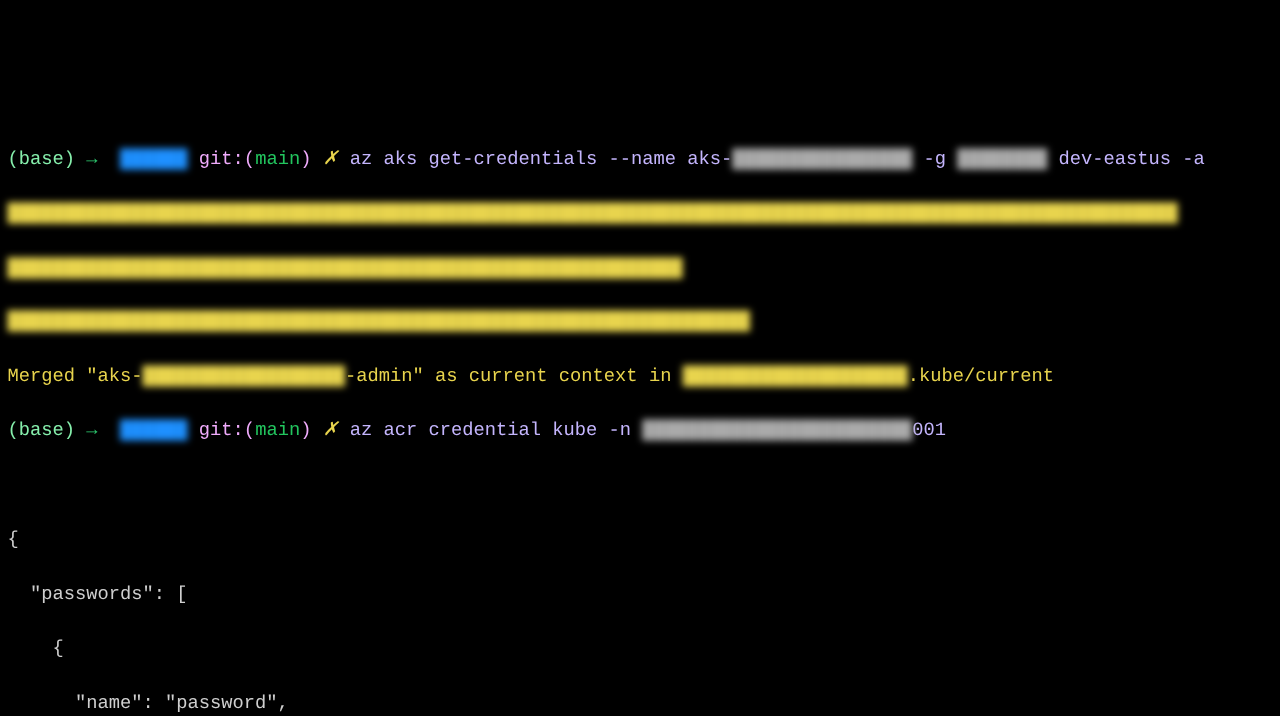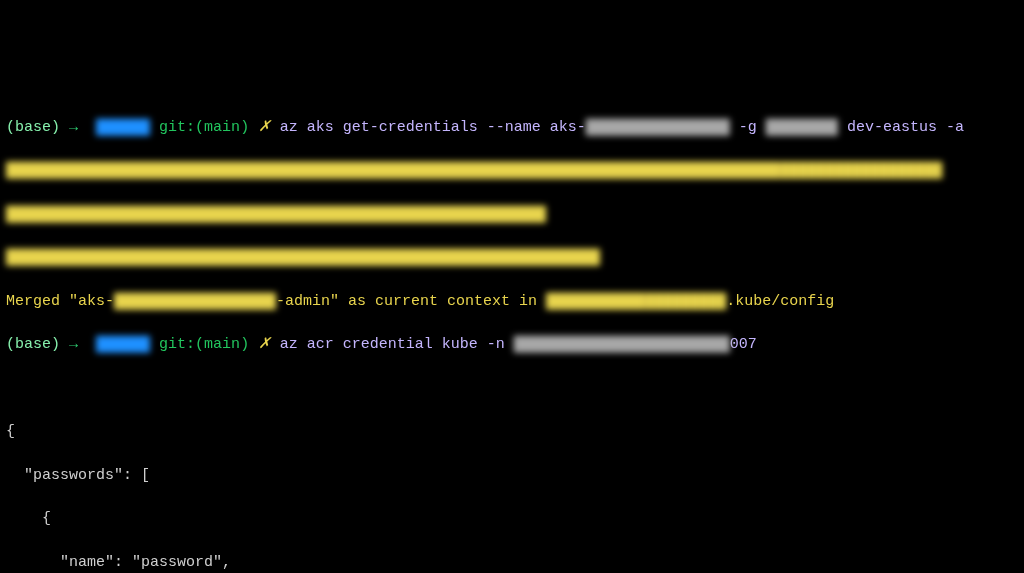--- a/index.html
+++ b/index.html
@@ -12,41 +12,41 @@
       padding: 8px 6px;
       width: 1024px;
       height: 573px;
       overflow: hidden;
       white-space: pre-wrap;
     }
     .line { white-space: pre; }
     .base   { color: #86efac; }
     .arrow  { color: #2ecc71; font-weight: bold; }
     .dir    { color: #1e90ff; filter: blur(3px); }
-    .git    { color: #22c55e; }
+    .git    { color: #f0abfc; }
     .branch { color: #22c55e; }
     .x      { color: #e8d44d; font-style: italic; }
     .cmd    { color: #c4b5fd; }
     .blur   { filter: blur(3px); color: #aaa; }
     .yellow { color: #e8d44d; }
     .yellowblur { color: #e8d44d; filter: blur(3px); }
     .gray   { color: #cfcfcf; }
   </style>
 </head>
 <body>
 
 
 
 <div>
 <div class="line"><span class="base">(base)</span> <span class="arrow">→</span>  <span class="dir">██████</span> <span class="git">git:(</span><span class="branch">main</span><span class="git">)</span> <span class="x">✗</span> <span class="cmd">az aks get-credentials --name aks-</span><span class="blur">████████████████</span><span class="cmd"> -g </span><span class="blur">████████</span><span class="cmd"> dev-eastus -a</span></div>
 <div class="line"><span class="yellowblur">████████████████████████████████████████████████████████████████████████████████████████████████████████</span></div>
 <div class="line"><span class="yellowblur">████████████████████████████████████████████████████████████</span></div>
 <div class="line"><span class="yellowblur">██████████████████████████████████████████████████████████████████</span></div>
-<div class="line"><span class="yellow">Merged "aks-</span><span class="yellowblur">██████████████████</span><span class="yellow">-admin" as current context in </span><span class="yellowblur">████████████████████</span><span class="yellow">.kube/config</span></div>
-<div class="line"><span class="base">(base)</span> <span class="arrow">→</span>  <span class="dir">██████</span> <span class="git">git:(</span><span class="branch">main</span><span class="git">)</span> <span class="x">✗</span> <span class="cmd">az acr credential kube -n </span><span class="blur">████████████████████████</span><span class="cmd">007</span></div>
+<div class="line"><span class="yellow">Merged "aks-</span><span class="yellowblur">██████████████████</span><span class="yellow">-admin" as current context in </span><span class="yellowblur">████████████████████</span><span class="yellow">.kube/current</span></div>
+<div class="line"><span class="base">(base)</span> <span class="arrow">→</span>  <span class="dir">██████</span> <span class="git">git:(</span><span class="branch">main</span><span class="git">)</span> <span class="x">✗</span> <span class="cmd">az acr credential kube -n </span><span class="blur">████████████████████████</span><span class="cmd">001</span></div>
 <div class="line"> </div>
 <div class="line gray">{</div>
 <div class="line gray">  "passwords": [</div>
 <div class="line gray">    {</div>
 <div class="line gray">      "name": "password",</div>
 
 
 
 
 

